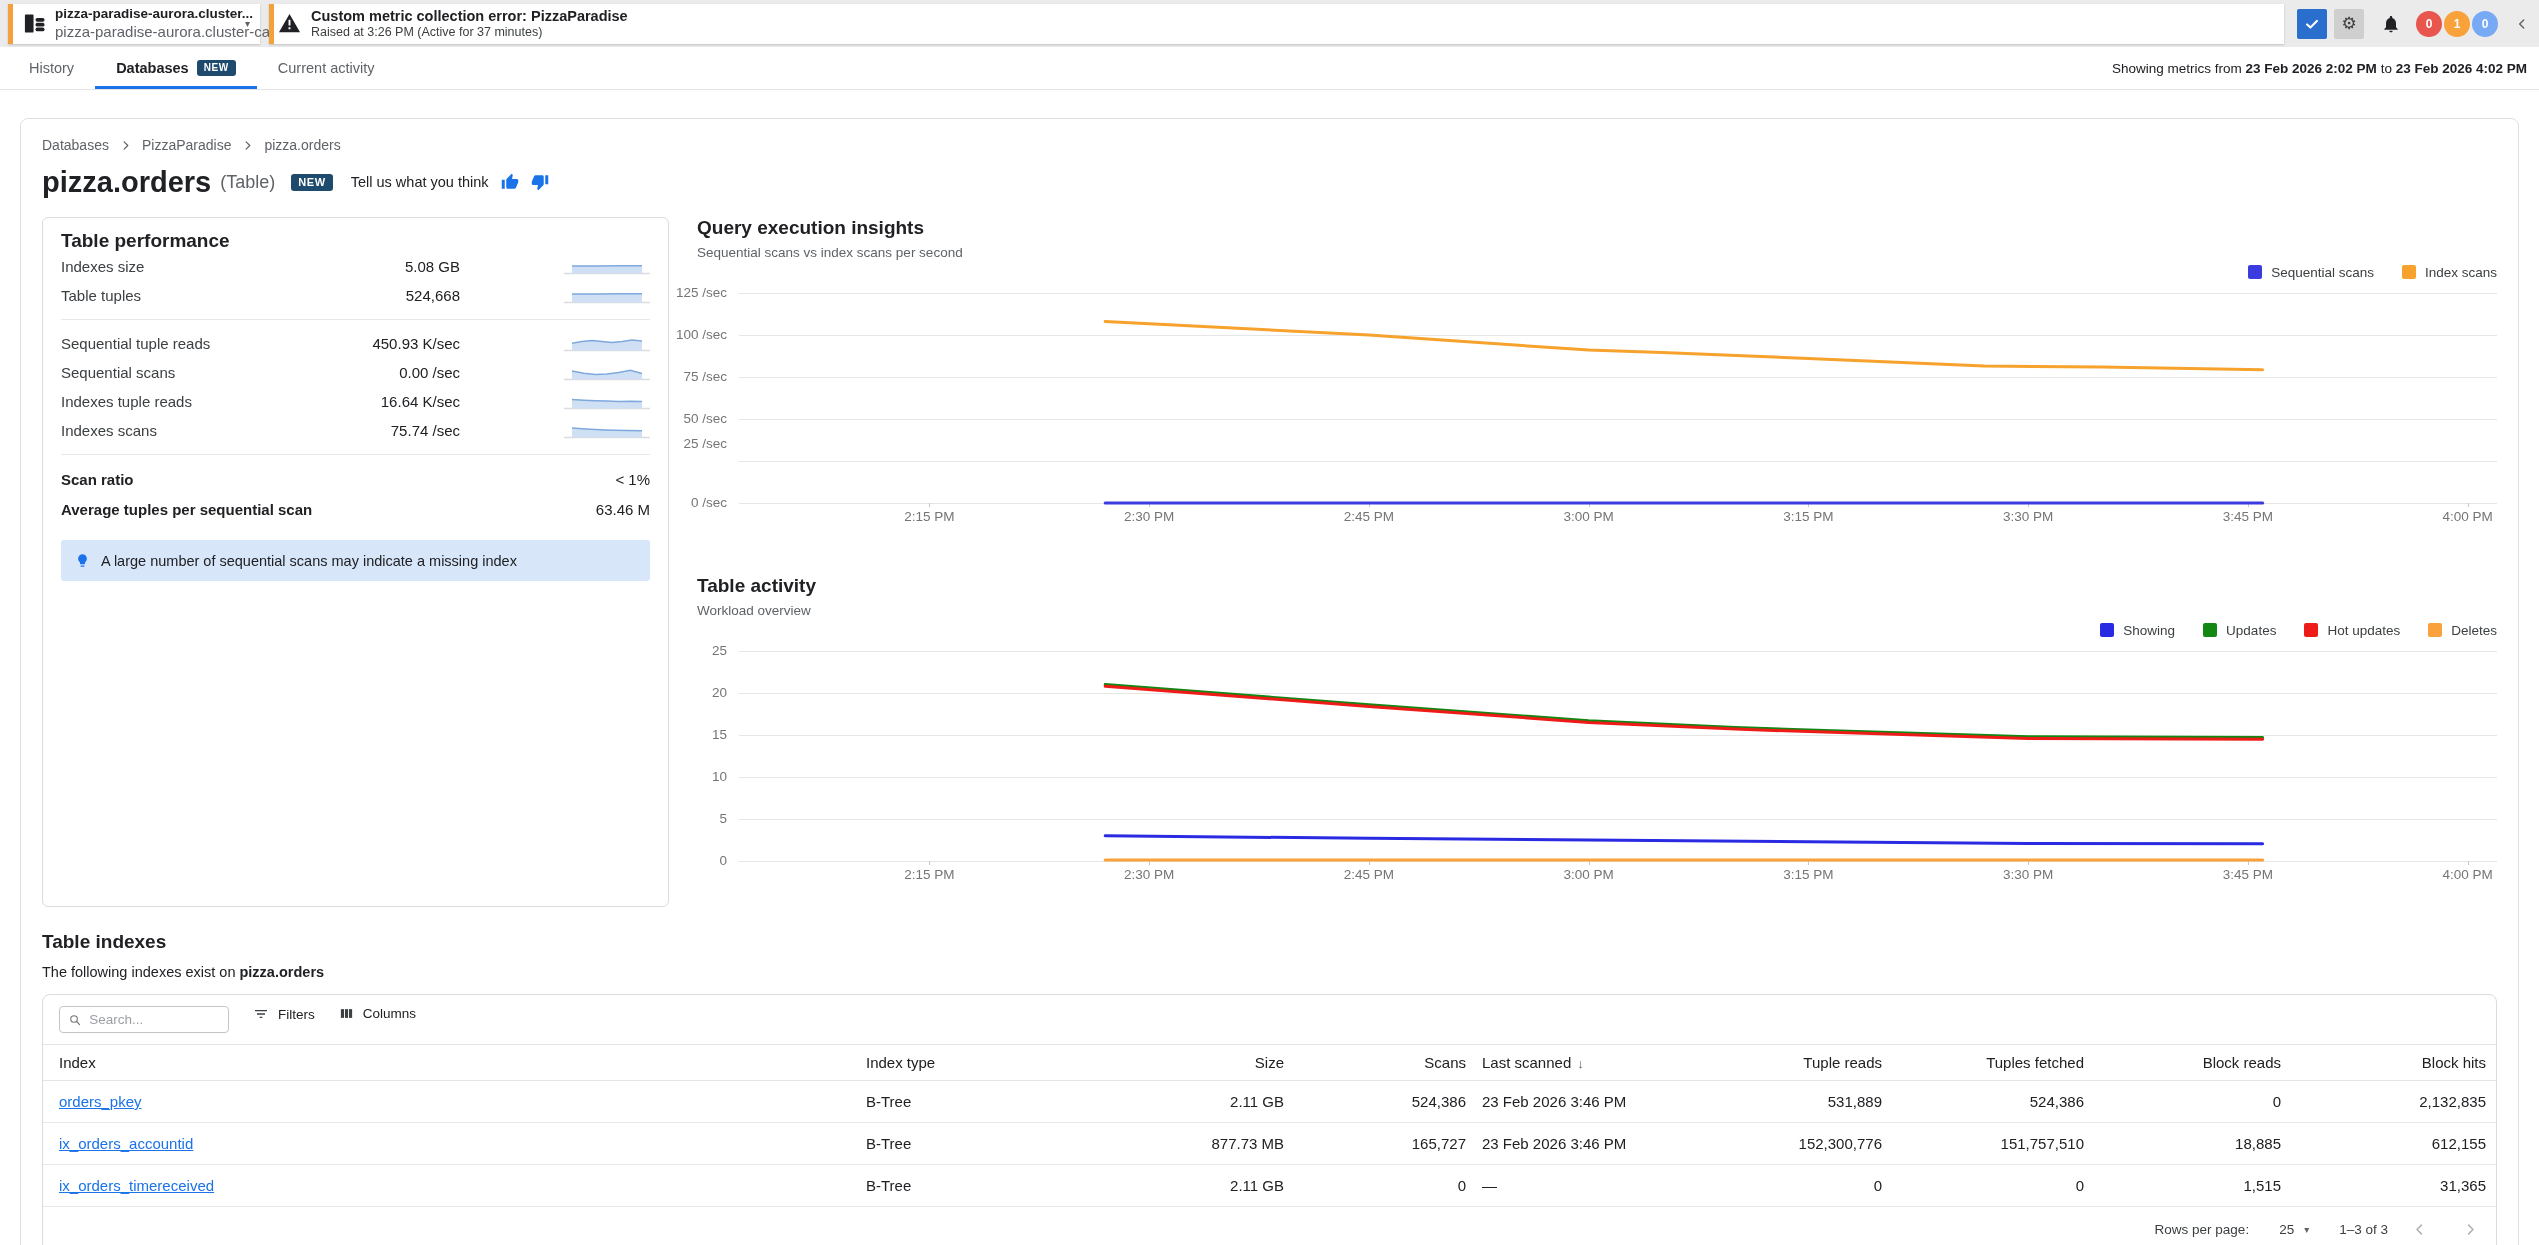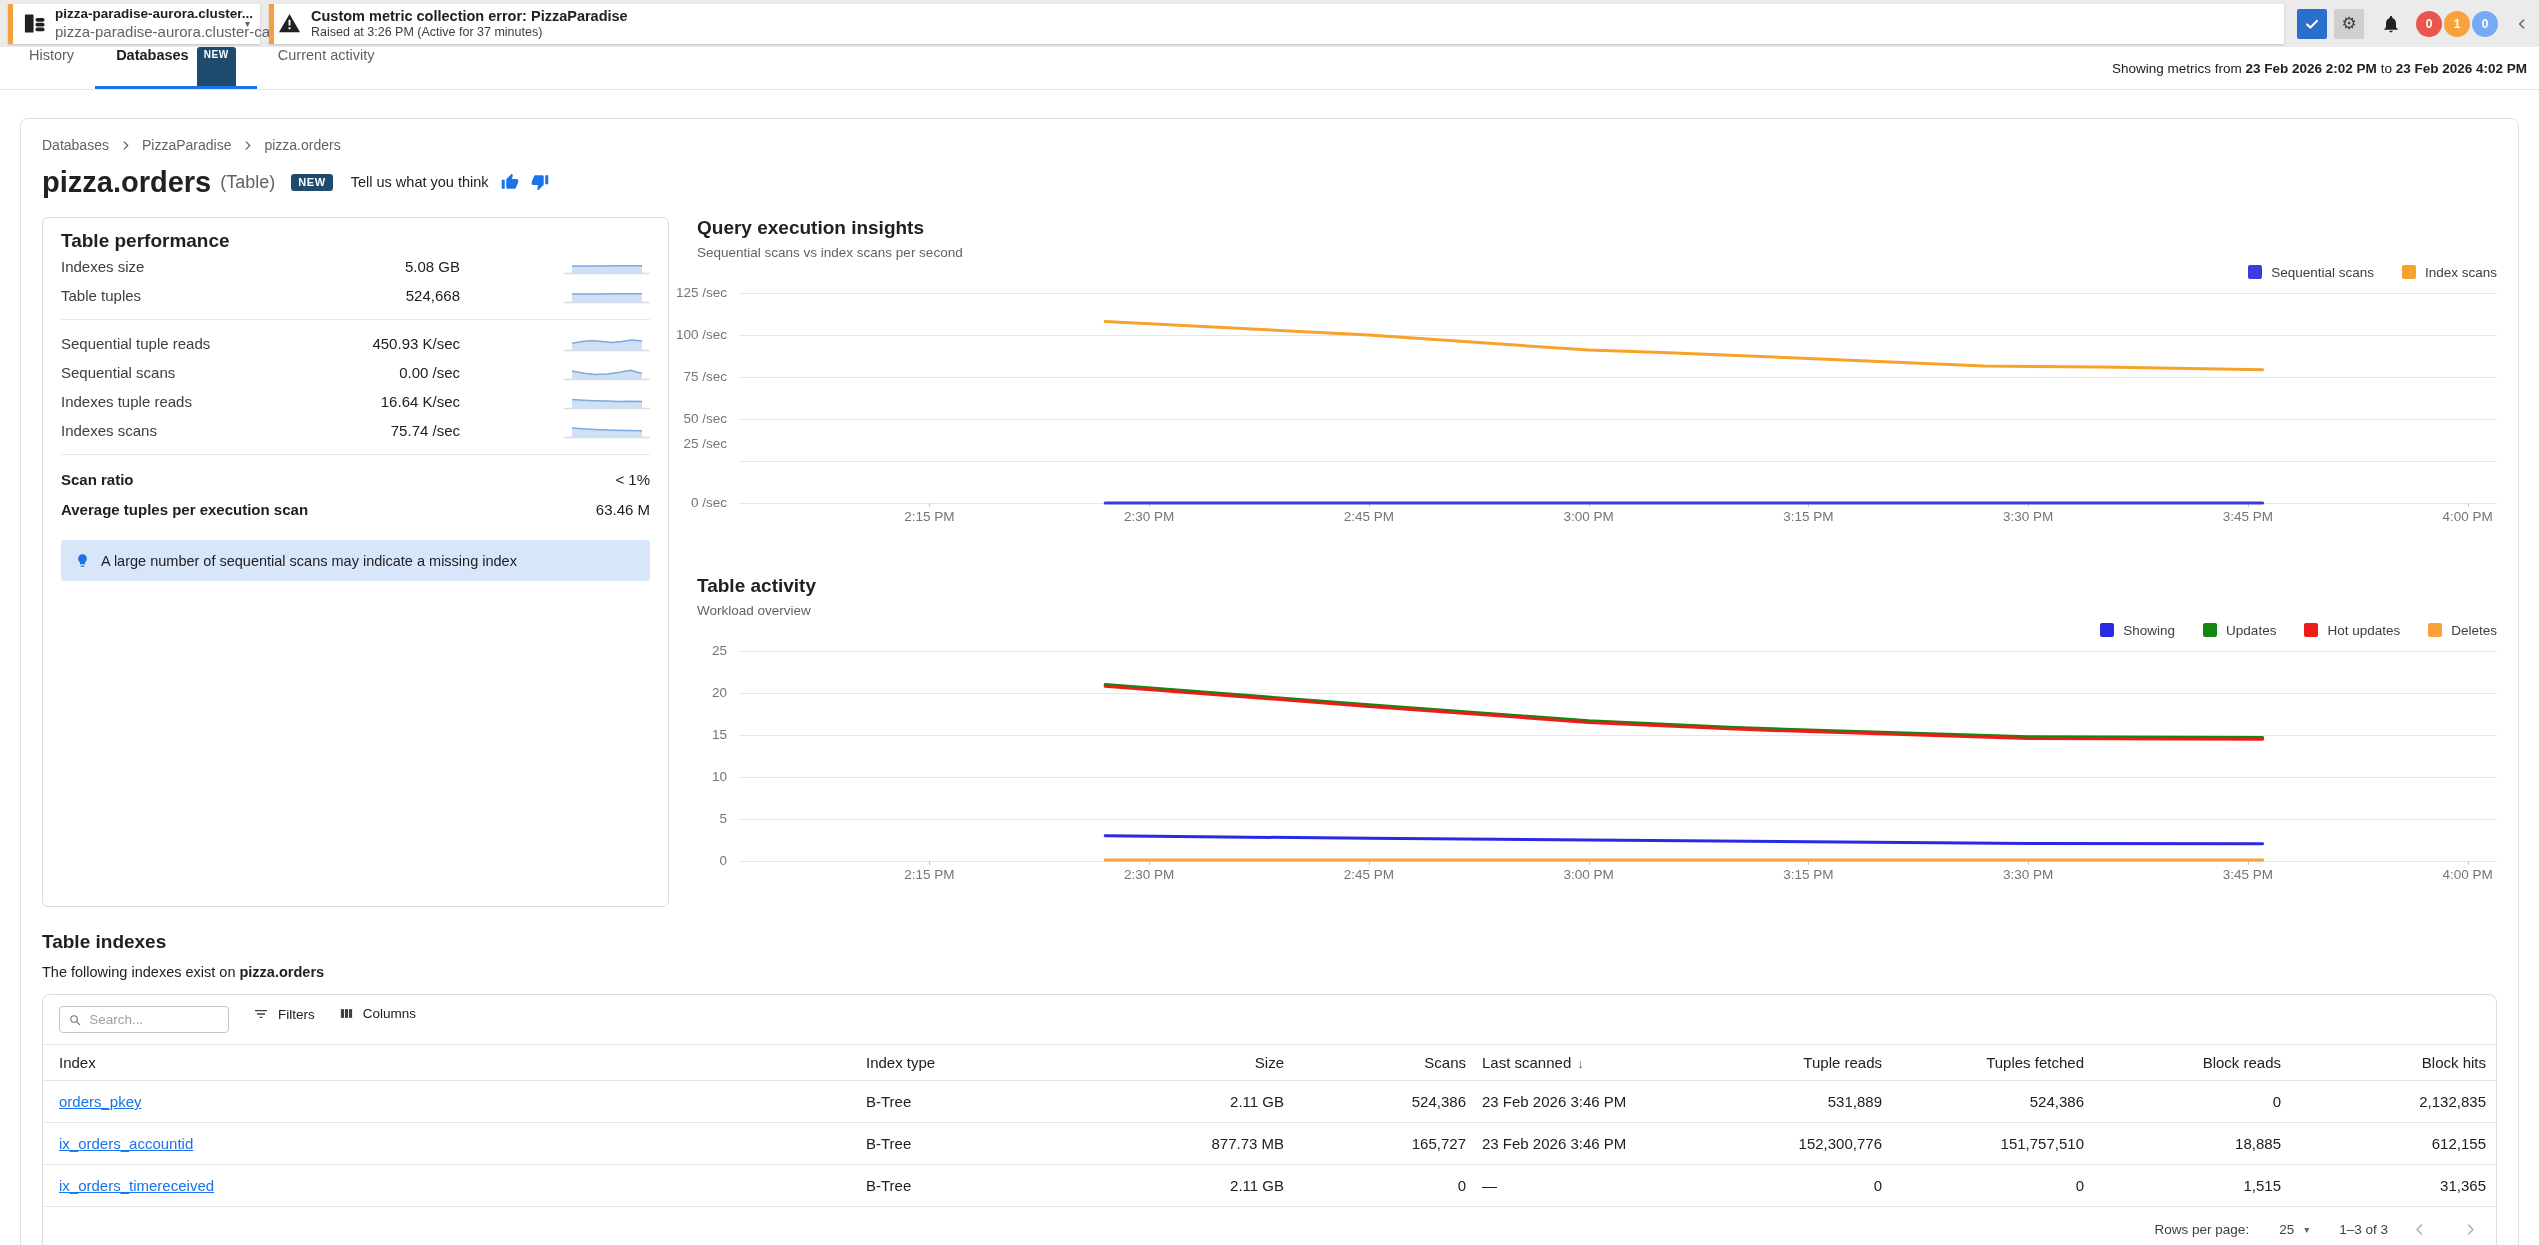--- a/index.html
+++ b/index.html
@@ -23,21 +23,21 @@
   .btn-gear { background:#cfcfcf; font-size:17px; color:#3c4043; }
   .bell-wrap { margin:0 8px 0 10px; cursor:pointer; display:flex; }
   .count-badge { width:26px; height:26px; border-radius:50%; color:#fff; font-size:12px; font-weight:bold; display:flex; align-items:center; justify-content:center; cursor:pointer; }
   .badge-red { background:#E9564E; z-index:3; }
   .badge-orange { background:#F9A13A; margin-left:-5px; z-index:2; }
   .badge-blue { background:#77A9F5; margin-left:-5px; z-index:1; }
   .collapse-chev { margin-left:10px; cursor:pointer; display:flex; }
 
   
   .tabbar { height:43px; background:#fff; display:flex; align-items:stretch; border-bottom:1px solid #e4e4e4; padding-left:8px; }
-  .tab { display:flex; gap:8px; padding:0 21px; font-size:14.5px; color:#5f6368; cursor:pointer; position:relative; }
+  .tab { display:flex; align-items:center; gap:8px; padding:0 21px; font-size:14.5px; color:#5f6368; cursor:pointer; position:relative; }
   .tab.active { color:#202124; font-weight:bold; }
   .tab.active::after { content:""; position:absolute; left:0; right:0; bottom:0; height:3px; background:#1a73e8; }
   .new-badge { background:#1E4A6D; color:#fff; font-size:10px; font-weight:bold; letter-spacing:.6px; padding:3px 7px; border-radius:3px; line-height:1; }
   .time-range { margin-left:auto; align-self:center; padding-right:12px; font-size:13.5px; color:#202124; }
   .time-range b { font-weight:bold; }
 
   
   .content-card { margin:28px 20px 0; border:1px solid #e0e0e0; border-radius:8px; padding:18px 0 30px; min-height:1160px; }
   .pad { padding-left:21px; padding-right:21px; }
   .breadcrumb { display:flex; align-items:center; gap:11px; font-size:14px; color:#5f6368; }
@@ -277,21 +277,21 @@
           </svg>
       </div>
 
       <div class="pdivider"></div>
 
       <div class="sum-row">
         <span class="sum-label">Scan ratio</span>
         <span class="sum-value">&lt; 1%</span>
       </div>
       <div class="sum-row">
-        <span class="sum-label">Average tuples per execution scan</span>
+        <span class="sum-label">Average tuples per sequential scan</span>
         <span class="sum-value">63.46 M</span>
       </div>
 
       <div class="hint-box">
         <span style="display:flex">
           <svg width="15" height="19" viewBox="0 0 24 24" fill="#1a73e8">
               <path d="M9 21c0 .55.45 1 1 1h4c.55 0 1-.45 1-1v-1H9v1zm3-19C8.14 2 5 5.14 5 9c0 2.38 1.19 4.47 3 5.74V17c0 .55.45 1 1 1h6c.55 0 1-.45 1-1v-2.26c1.81-1.27 3-3.36 3-5.74 0-3.86-3.14-7-7-7z"></path>
             </svg>
         </span>
         <span class="hint-text">A large number of sequential scans may indicate a missing index</span>

